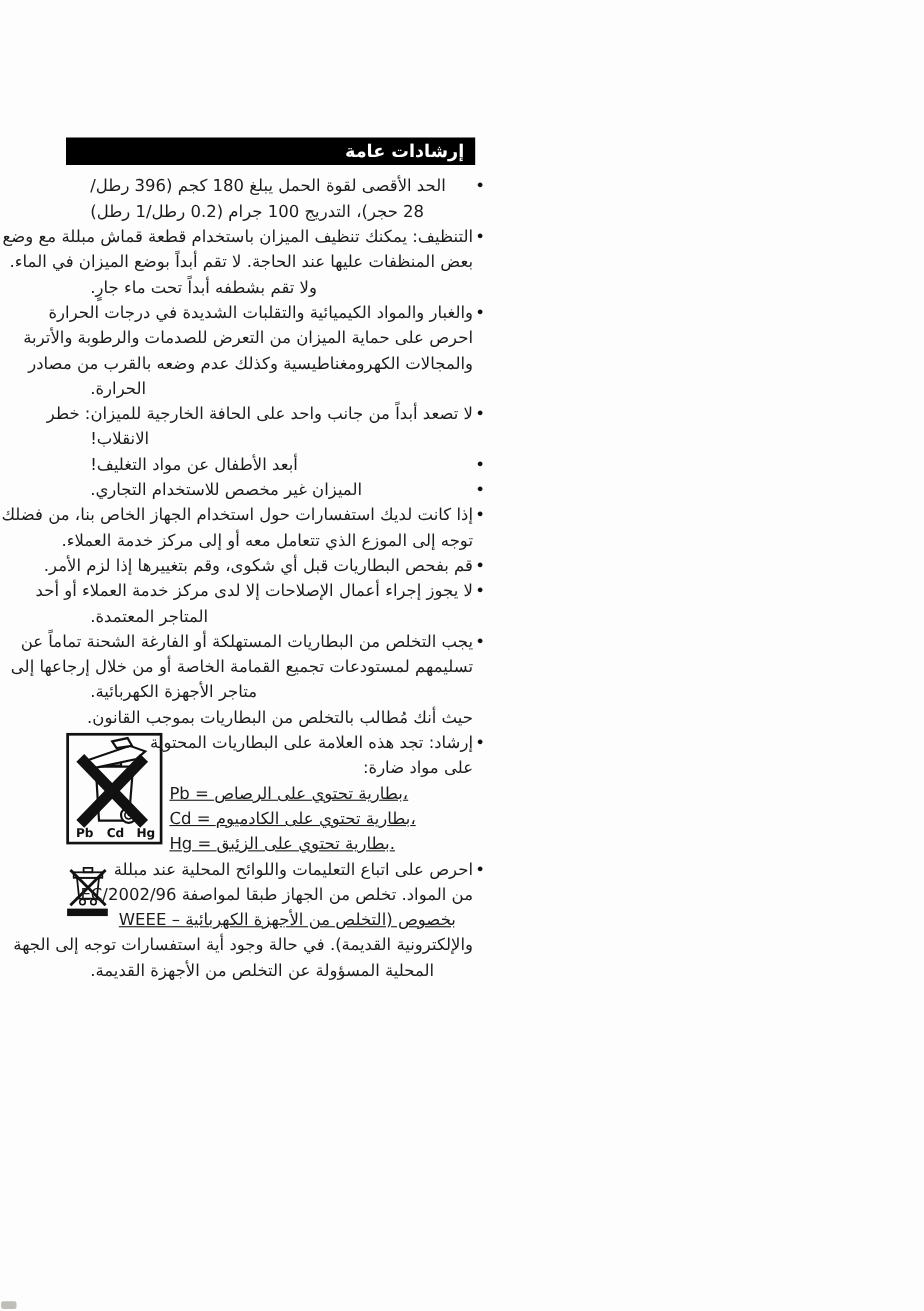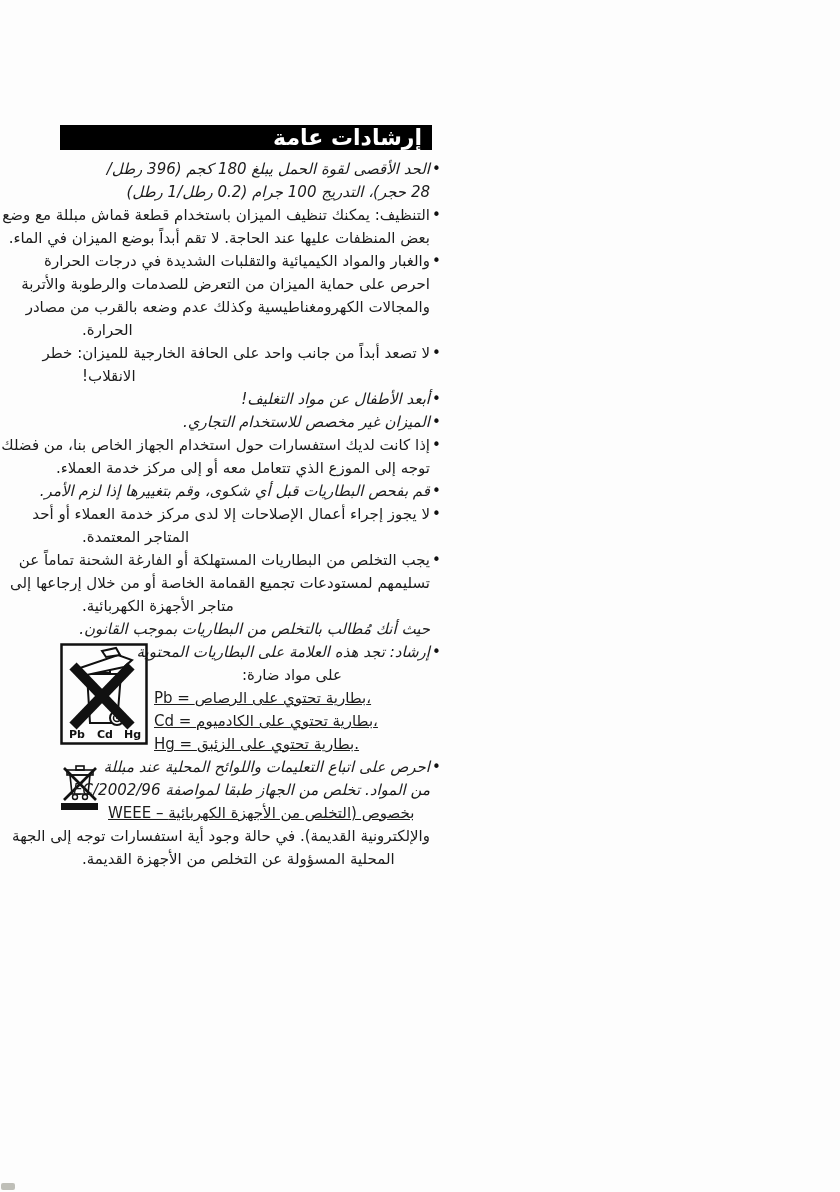--- a/index.html
+++ b/index.html
@@ -14,21 +14,21 @@
   .header-bar {
     position: absolute;
     left: 60px; top: 125px;
     width: 372px; height: 25px;
     background: #000000;
     color: #ffffff;
     direction: rtl;
     text-align: right;
     padding-right: 10px;
     box-sizing: border-box;
-    font-size: 22px;
+    font-size: 16px;
     font-weight: bold;
     line-height: 25px;
   }
   .content {
     position: absolute;
     left: 82px; top: 158px;
     width: 362px;
     font-size: 15px;
   }
   .item { position: relative; padding-right: 14px; box-sizing: border-box; }
@@ -40,23 +40,23 @@
     font-size: 15px;
     color: #111;
     text-align: left;
   }
   .line {
     direction: rtl;
     height: 23px;
     line-height: 23px;
     white-space: nowrap;
   }
-  .a-r  { text-align: right; font-style: italic; }
+  .a-r  { text-align: left; }
   .a-l  { text-align: left; }
-  .a-c  { text-align: center; }
+  .a-c  { }
   .a-j  { text-align: justify; text-align-last: justify; -moz-text-align-last: justify; }
   .a-ltr{ direction: ltr; text-align: left; text-decoration: underline; }
   .icon-wrap { display: block; float: left; }
   .icon-wrap.battery { width: 88px; height: 102px; margin: 2px 6px 2px -22px; }
   .icon-wrap.weee    { width: 44px; height: 52px;  margin: 2px 6px 2px -24px; }
   .icon-wrap svg { display: block; width: 100%; height: 100%; }
   .corner-mark {
     position: absolute;
     left: 1px; bottom: 2px;
     width: 14px; height: 7px;
@@ -75,20 +75,21 @@
   <div class="content" id="content">
       <div class="item">
         <span class="bullet">•</span>
         <div class="line a-r">الحد الأقصى لقوة الحمل يبلغ 180 كجم (396 رطل/</div>
         <div class="line a-r">28 حجر)، التدريج 100 جرام (0.2 رطل/1 رطل)</div>
       </div>
       <div class="item">
         <span class="bullet">•</span>
         <div class="line a-j">التنظيف: يمكنك تنظيف الميزان باستخدام قطعة قماش مبللة مع وضع</div>
         <div class="line a-j">بعض المنظفات عليها عند الحاجة. لا تقم أبداً بوضع الميزان في الماء.</div>
+        <div class="line a-l">ولا تقم بشطفه أبداً تحت ماء جارٍ.</div>
       </div>
       <div class="item">
         <span class="bullet">•</span>
         <div class="line a-j">والغبار والمواد الكيميائية والتقلبات الشديدة في درجات الحرارة</div>
         <div class="line a-j">احرص على حماية الميزان من التعرض للصدمات والرطوبة والأتربة</div>
         <div class="line a-j">والمجالات الكهرومغناطيسية وكذلك عدم وضعه بالقرب من مصادر</div>
         <div class="line a-l">الحرارة.</div>
       </div>
       <div class="item">
         <span class="bullet">•</span>

